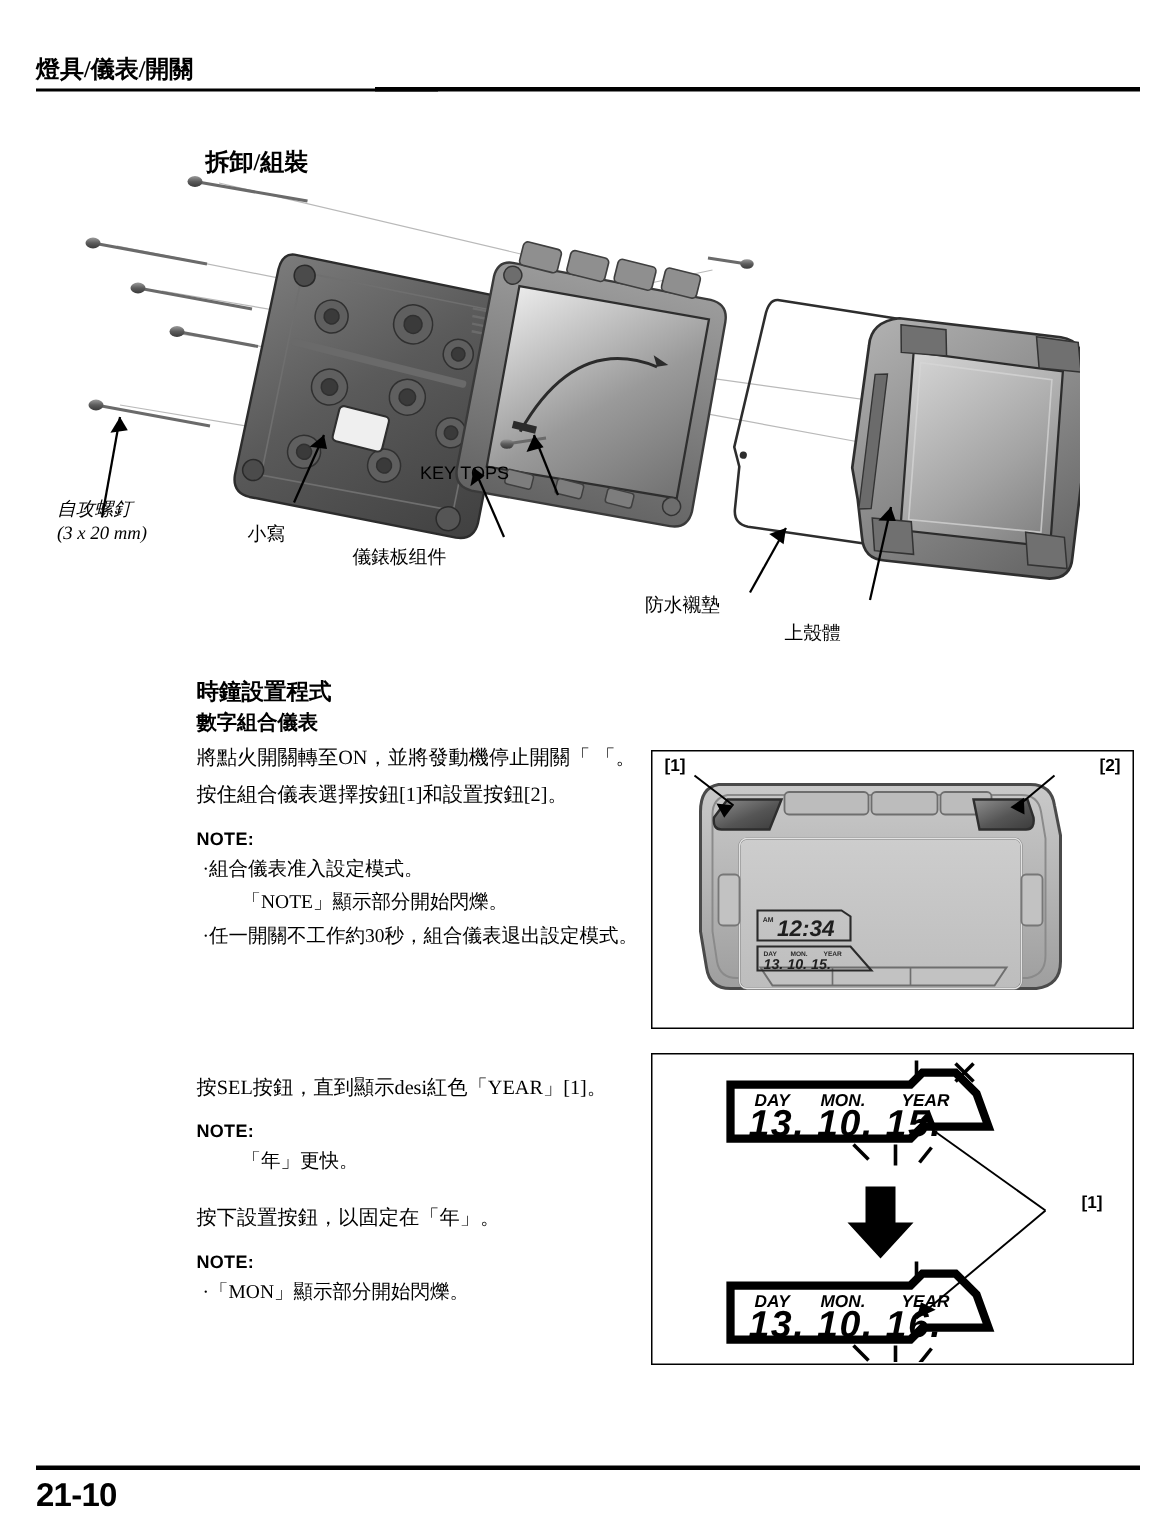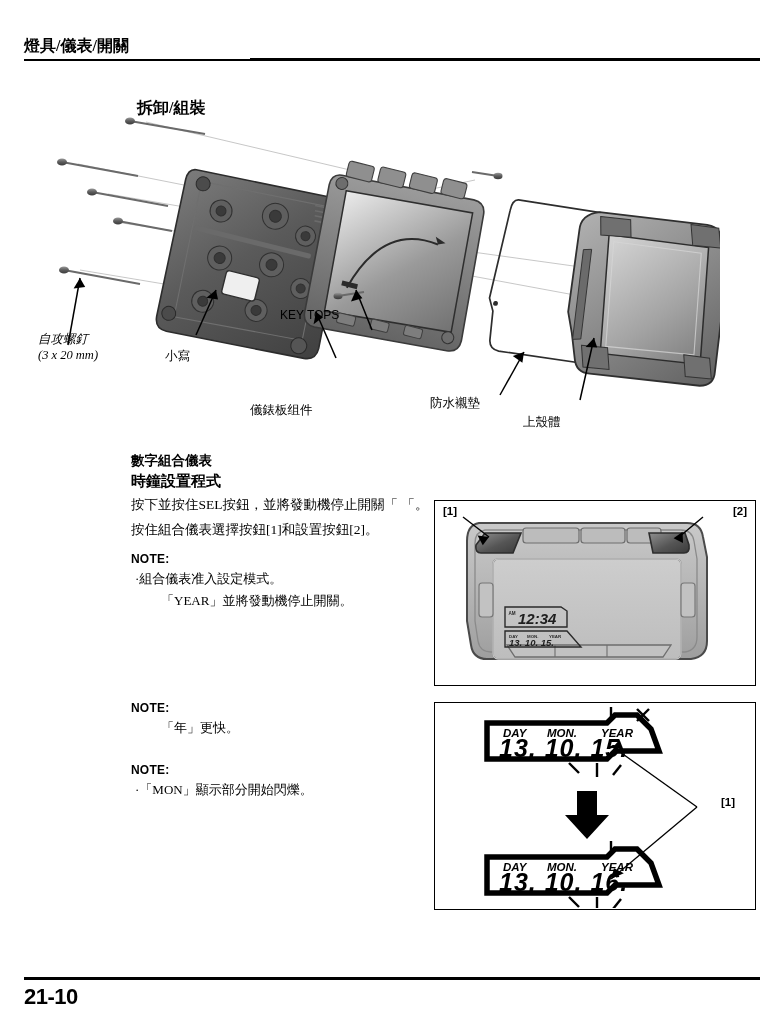--- a/index.html
+++ b/index.html
@@ -362,44 +362,47 @@
       <path d="M504,252 l-11.2,4.0 l9.6,6.8 z"></path>
       <path d="M574,238 l-8.4,9.0 l11.6,0.4 z"></path>
     </g>
   </svg>
 
   <div class="callout" style="left:18px; top:232px;font-style:italic;">
     <span>自攻螺釘</span><br>
     <span class="latin">(3 x 20 mm)</span>
   </div>
   <div class="callout" style="left:145px; top:249px;">小寫</div>
-  <div class="callout" style="left:230px; top:264px;margin-top:39px;">儀錶板组件</div>
+  <div class="callout" style="left:215px; top:264px;">儀錶板组件</div>
   <div class="callout latin" style="left:260px; top:208px;">KEY TOPS</div>
   <div class="callout" style="left:370px; top:296px;margin-left:40px;">防水襯墊</div>
   <div class="callout" style="left:503px; top:315px;">上殼體</div>
 </div>
 
 <div class="body-col">
+  <p class="head-bold big">時鐘設置程式</p>
   <p class="head-bold">數字組合儀表</p>
-  <p class="head-bold big">時鐘設置程式</p>
-  <p class="para">按下並按住SEL按鈕，並將發動機停止開關「 「。</p>
+  <p class="para">將點火開關轉至ON，並將發動機停止開關「 「。</p>
   <p class="para">按住組合儀表選擇按鈕[1]和設置按鈕[2]。</p>
 
   <p class="note-label">NOTE:</p>
   <p class="note-line">·組合儀表准入設定模式。</p>
-  <p class="note-line indent">「YEAR」並將發動機停止開關。</p>
+  <p class="note-line indent">「NOTE」顯示部分開始閃爍。</p>
+  <p class="note-line">·任一開關不工作約30秒，組合儀表退出設定模式。</p>
 
   <div class="gap-block"></div>
 
+  <p class="para">按SEL按鈕，直到顯示desi紅色「YEAR」[1]。</p>
 
   <p class="note-label">NOTE:</p>
   <p class="note-line indent">「年」更快。</p>
 
   <div class="gap-small"></div>
 
+  <p class="para">按下設置按鈕，以固定在「年」。</p>
 
   <p class="note-label">NOTE:</p>
   <p class="note-line">·「MON」顯示部分開始閃爍。</p>
 </div>
 
 <div class="figbox" id="fig-meter-panel">
   <svg width="319" height="183" viewBox="0 0 319 183" xmlns="http://www.w3.org/2000/svg">
     <defs>
       <linearGradient id="panelBody" x1="0" y1="0" x2="0" y2="1">
         <stop offset="0%" stop-color="#c9c9c9"></stop>

